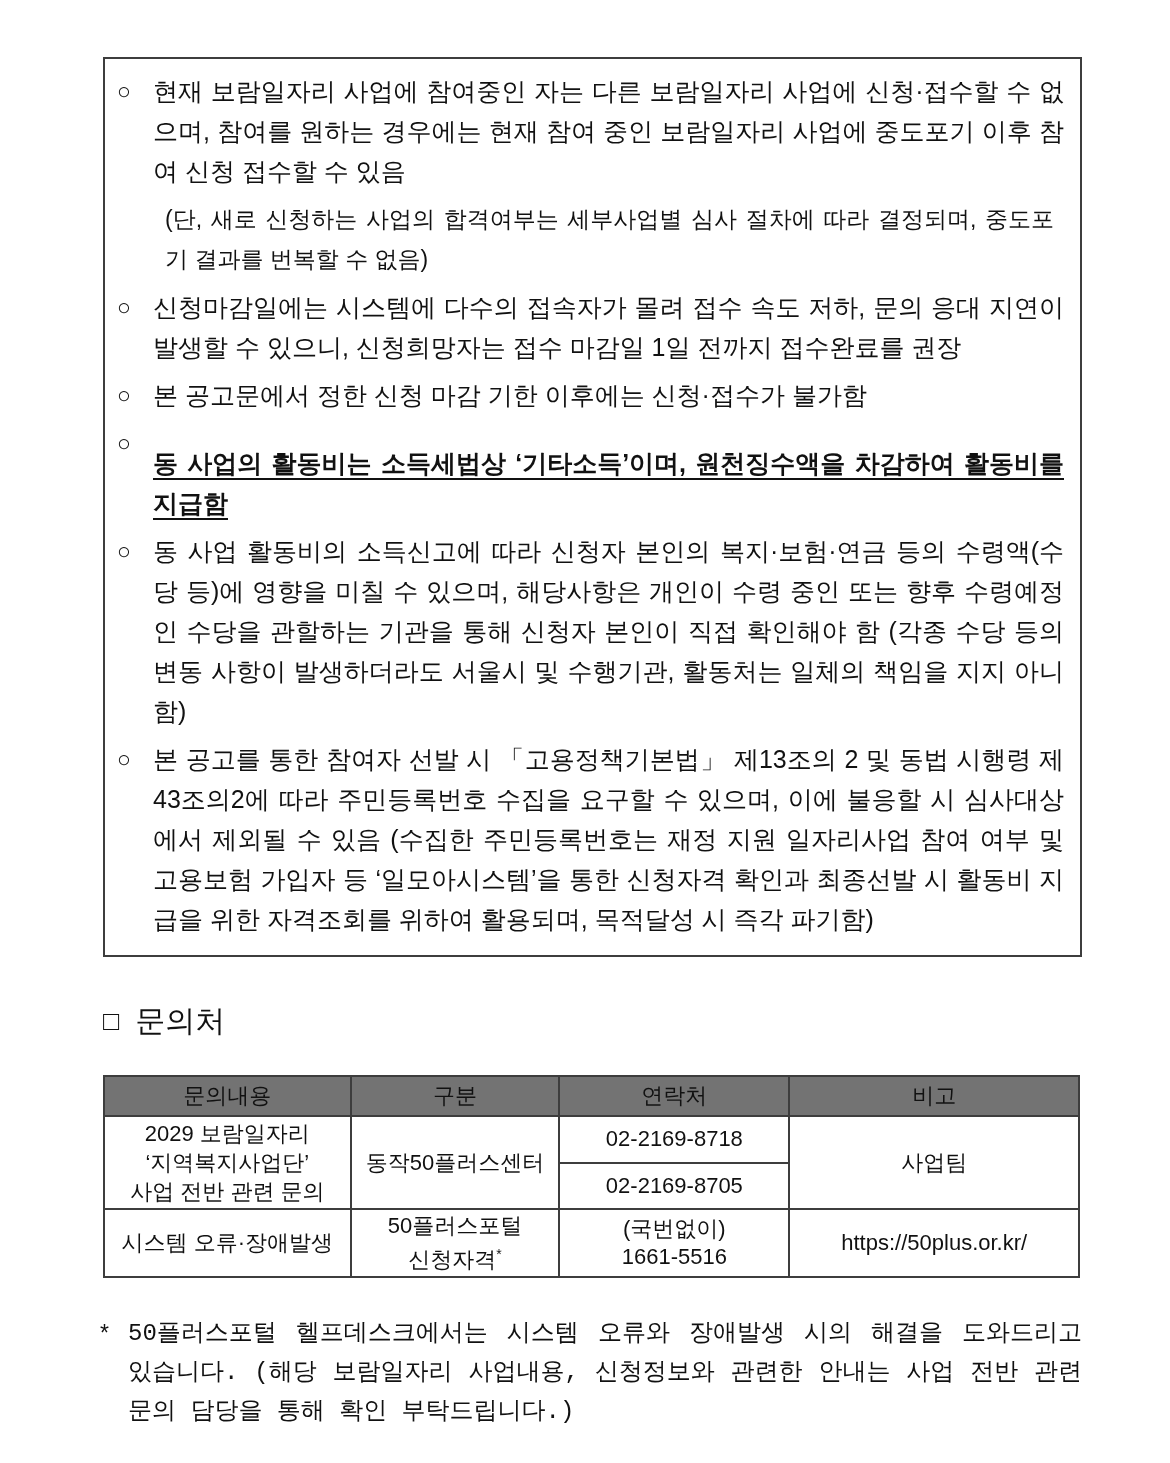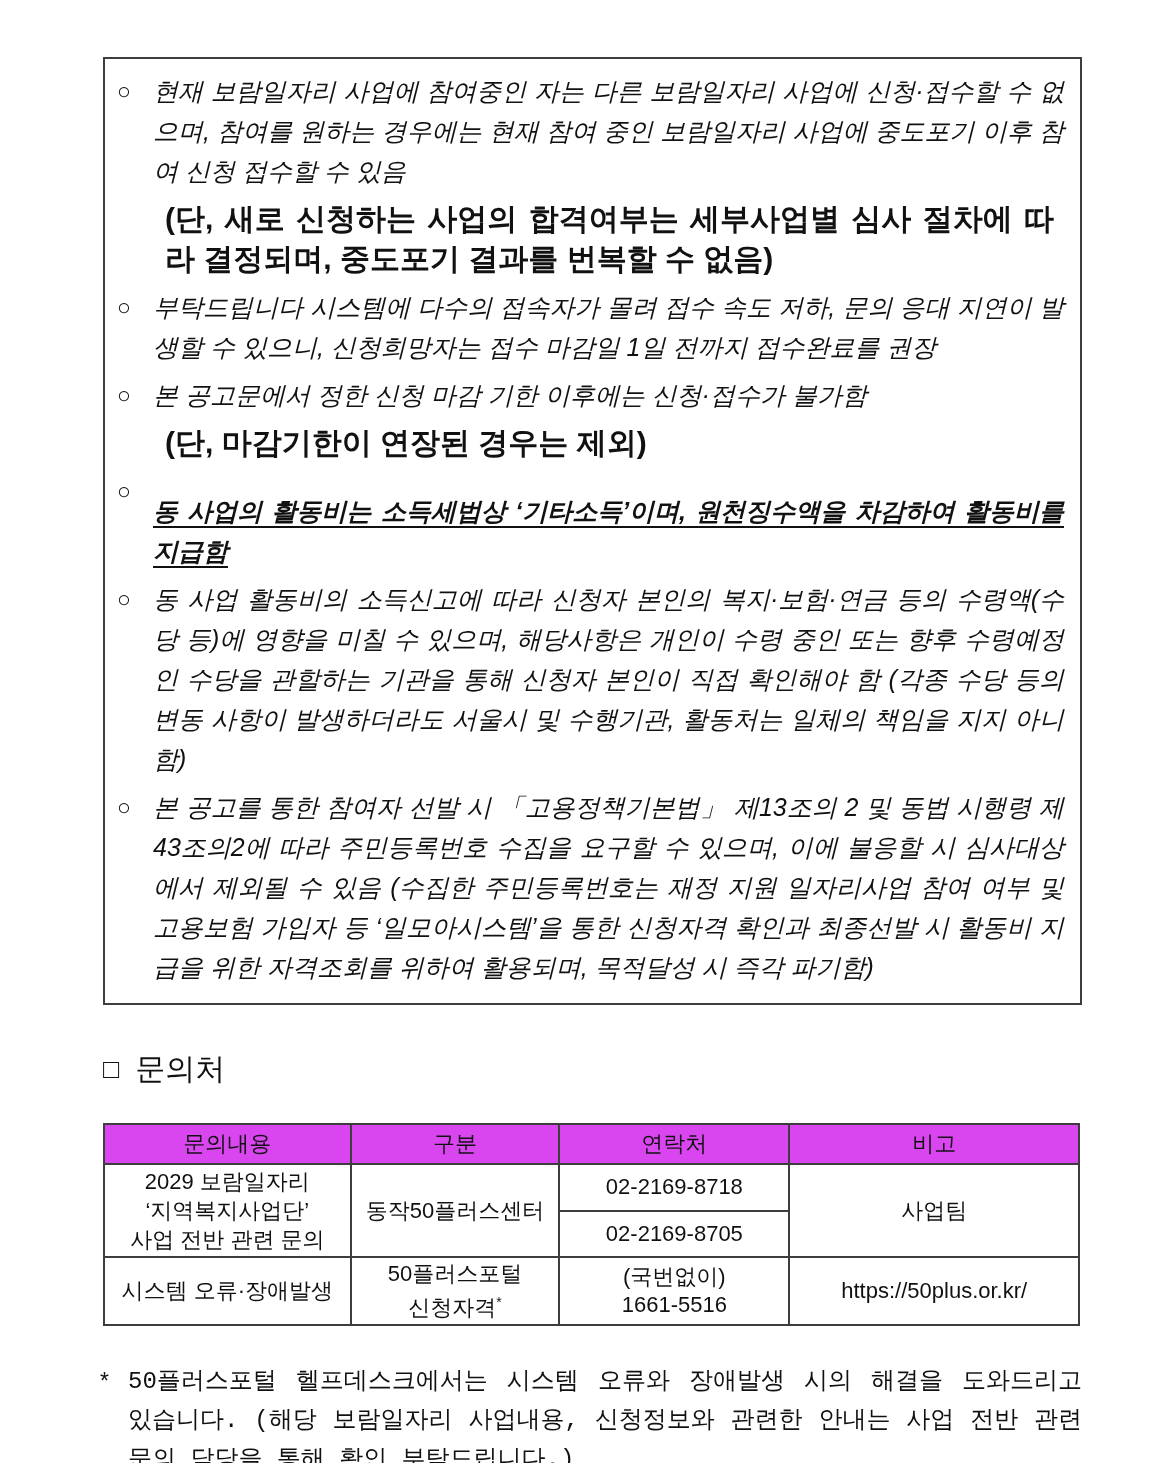--- a/index.html
+++ b/index.html
@@ -33,28 +33,26 @@
   .n-item:last-child { margin-bottom: 2px; }
   .n-marker {
     width: 36px;
     flex: none;
     font-size: 23px;
     line-height: 40px;
   }
   .n-text {
     flex: 1;
     text-align: justify;
-    font-style: italic;
   }
   .n-note {
     margin: 8px 10px 8px 48px;
-    font-size: 30px;
+    font-size: 23px;
     line-height: 40px;
     text-align: justify;
-    font-weight: bold;
   }
   .emph .n-text {
     font-weight: bold;
     text-decoration: underline;
     text-underline-offset: 6px;
     text-decoration-thickness: 2px;
     margin-top: 20px;
   }
 
   
@@ -80,21 +78,21 @@
     font-size: 22px;
   }
   table.contact th, table.contact td {
     border: 2px solid #3d3d3d;
     text-align: center;
     vertical-align: middle;
     padding: 2px 4px;
     box-sizing: border-box;
   }
   table.contact th {
-    background: #d946ef;
+    background: #737373;
     font-weight: normal;
     height: 40px;
   }
   td.inq1 { line-height: 29px; height: 86px; }
   td.phone { height: 41px; }
   td.row2 { height: 56px; line-height: 28px; }
   sup.hd-star { font-size: 14px; }
 
   
   .footnote {
@@ -122,28 +120,27 @@
   <div class="notice-box">
 
     <div class="n-item">
       <span class="n-marker">○</span>
       <span class="n-text">현재 보람일자리 사업에 참여중인 자는 다른 보람일자리 사업에 신청·접수할 수 없으며, 참여를 원하는 경우에는 현재 참여 중인 보람일자리 사업에 중도포기 이후 참여 신청 접수할 수 있음</span>
     </div>
     <div class="n-note">(단, 새로 신청하는 사업의 합격여부는 세부사업별 심사 절차에 따라 결정되며, 중도포기 결과를 번복할 수 없음)</div>
 
     <div class="n-item">
       <span class="n-marker">○</span>
-      <span class="n-text">부탁드립니다 시스템에 다수의 접속자가 몰려 접수 속도 저하, 문의 응대 지연이 발생할 수 있으니, 신청희망자는 접수 마감일 1일 전까지 접수완료를 권장</span>
+      <span class="n-text">신청마감일에는 시스템에 다수의 접속자가 몰려 접수 속도 저하, 문의 응대 지연이 발생할 수 있으니, 신청희망자는 접수 마감일 1일 전까지 접수완료를 권장</span>
     </div>
 
     <div class="n-item">
       <span class="n-marker">○</span>
       <span class="n-text">본 공고문에서 정한 신청 마감 기한 이후에는 신청·접수가 불가함</span>
     </div>
-    <div class="n-note">(단, 마감기한이 연장된 경우는 제외)</div>
 
     <div class="n-item emph">
       <span class="n-marker">○</span>
       <span class="n-text">동 사업의 활동비는 소득세법상 ‘기타소득’이며, 원천징수액을 차감하여 활동비를 지급함</span>
     </div>
 
     <div class="n-item">
       <span class="n-marker">○</span>
       <span class="n-text">동 사업 활동비의 소득신고에 따라 신청자 본인의 복지·보험·연금 등의 수령액(수당 등)에 영향을 미칠 수 있으며, 해당사항은 개인이 수령 중인 또는 향후 수령예정인 수당을 관할하는 기관을 통해 신청자 본인이 직접 확인해야 함 (각종 수당 등의 변동 사항이 발생하더라도 서울시 및 수행기관, 활동처는 일체의 책임을 지지 아니함)</span>
     </div>

